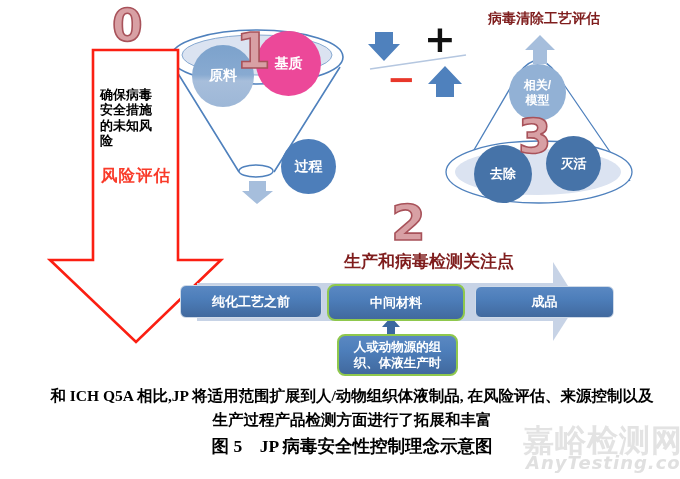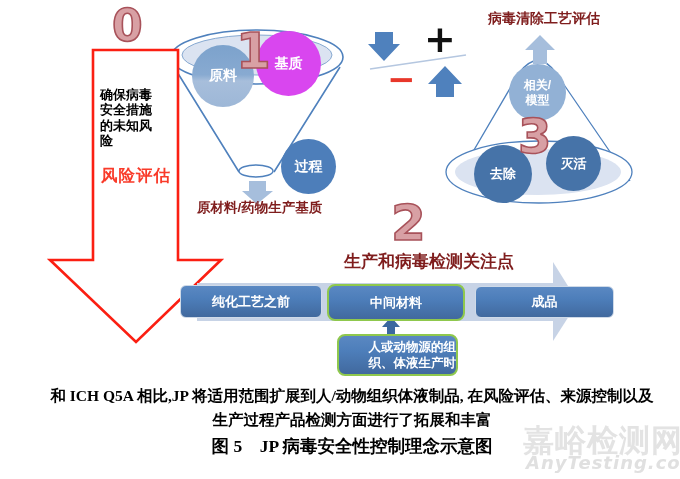--- a/index.html
+++ b/index.html
@@ -25,24 +25,24 @@
   #minus-sign{left:387px;top:62px;font-size:34px;font-weight:bold;color:#e8372a;z-index:2;line-height:1;
               font-family:"DejaVu Sans",sans-serif;}
   #num0{left:112px;top:4px;font-size:44px;}
   #num1{left:236px;top:26px;font-size:50px;}
   #num2{left:391px;top:198px;font-size:50px;}
   #num3{left:518px;top:112px;font-size:48px;}
   #stage1{left:180px;top:285px;width:140px;height:31px;border:1.5px solid #cfdae8;}
   #stage2{left:327px;top:284px;width:134px;height:33px;border:2px solid #8fc84d;border-radius:8px;}
   #stage3{left:475px;top:286px;width:137px;height:30px;border:1.5px solid #cfdae8;}
   #note-box{left:337px;top:334px;width:117px;height:38px;border:2px solid #8fc84d;border-radius:8px;
-            font-size:12.5px;line-height:1.3;flex-direction:column;align-items:flex-end;}
+            font-size:12.5px;line-height:1.3;flex-direction:column;}
   #c-yuanliao{left:192px;top:45px;width:62px;height:62px;font-size:14px;
       background:linear-gradient(180deg,#7ca2cc 0%,#88aad1 48%,#a7bedb 58%,#9db7d7 100%);}
-  #c-jizhi{left:256px;top:31px;width:65px;height:65px;font-size:14px;background:#d946ef;}
+  #c-jizhi{left:256px;top:31px;width:65px;height:65px;font-size:14px;background:#ec4899;}
   #c-guocheng{left:281px;top:139px;width:55px;height:55px;font-size:14px;background:#4d7eba;}
   #c-xiangguan{left:509px;top:64px;width:57px;height:57px;font-size:12px;line-height:1.2;background:#92b1d5;}
   #c-quchu{left:474px;top:145px;width:58px;height:58px;font-size:13px;background:#4673a8;}
   #c-miehuo{left:546px;top:136px;width:55px;height:55px;font-size:13px;background:#4673a8;}
   .footer{position:absolute;left:0;width:680px;text-align:center;z-index:3;color:#000;
           font-family:"Liberation Serif",serif;font-weight:bold;padding-left:12px;}
   #f-line1{top:386px;font-size:15.5px;}
   #f-line2{top:410px;font-size:15.5px;}
   #f-caption{top:434px;font-size:17.5px;}
   .wm{position:absolute;z-index:0;color:#e3e3e3;white-space:nowrap;}
@@ -88,21 +88,20 @@
   <div class="num" id="num1">1</div>
   <div class="num" id="num2">2</div>
   <div class="num" id="num3">3</div>
 
   <div class="abs" id="risk-text">确保病毒安全措施的未知风险</div>
   <div class="lbl" id="risk-label">风险评估</div>
 
   <div class="circle" id="c-yuanliao">原料</div>
   <div class="circle" id="c-jizhi">基质</div>
   <div class="circle" id="c-guocheng">过程</div>
-  <div class="lbl" id="funnel-caption">原材料/药物生产基质</div>
 
   <div class="abs" id="plus-sign">+</div>
   <div class="abs" id="minus-sign">−</div>
 
   <div class="lbl" id="clearance-title">病毒清除工艺评估</div>
   <div class="circle" id="c-xiangguan">
     <span>相关/</span>
     <span>模型</span>
   </div>
   <div class="circle" id="c-miehuo">灭活</div>

